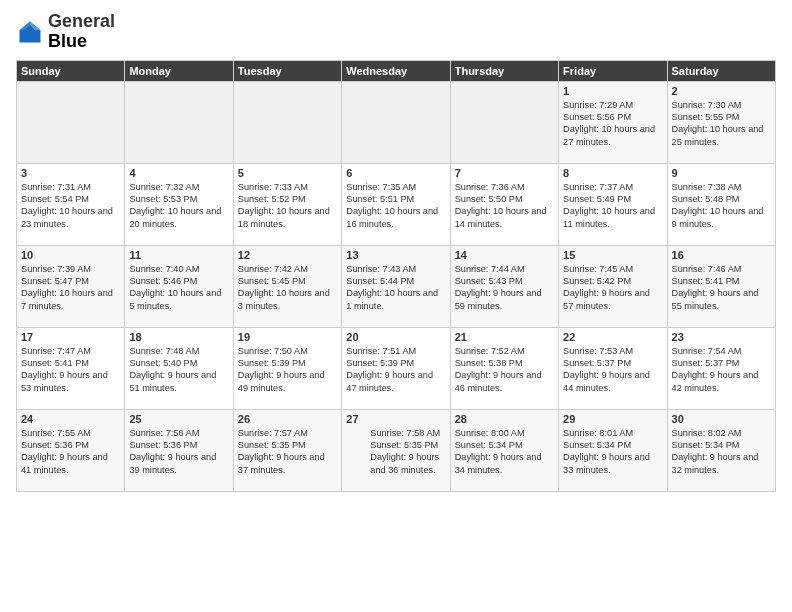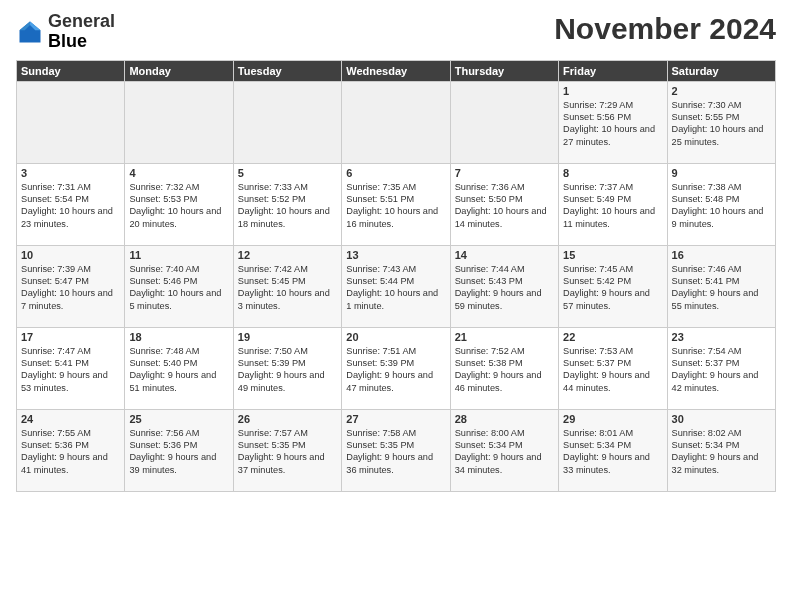--- a/index.html
+++ b/index.html
@@ -103,21 +103,20 @@
         <polygon points="16,4 28,14 28,28 4,28 4,14" fill="#1a6abf"></polygon>
         <polygon points="16,4 28,14 22,14 16,8" fill="#4aa0e8"></polygon>
         <polygon points="16,4 4,14 10,14 16,8" fill="#3388cc"></polygon>
       </svg>
       <div class="logo-text">
         <span class="logo-general">General</span><br>
         <span class="logo-blue">Blue</span>
       </div>
     </div>
     <div class="title-block">
-      <div class="month-title">November 2024</div>
     </div>
   </div>
 
   <table>
     <thead>
       <tr id="col-headers">
           <th>Sunday</th>
           <th>Monday</th>
           <th>Tuesday</th>
           <th>Wednesday</th>
@@ -292,21 +291,21 @@
 Daylight: 9 hours and 39 minutes.</div>
           </td>
           <td>
             <span class="day-num">26</span>
             <div class="cell-text" style="white-space: pre-wrap;">Sunrise: 7:57 AM
 Sunset: 5:35 PM
 Daylight: 9 hours and 37 minutes.</div>
           </td>
           <td>
             <span class="day-num">27</span>
-            <div class="cell-text" style="white-space: pre-wrap;">Sunrise: 7:58 AM
+            <div class="cell-text" style="white-space: pre-wrap; margin-left: 24px;">Sunrise: 7:58 AM
 Sunset: 5:35 PM
 Daylight: 9 hours and 36 minutes.</div>
           </td>
           <td>
             <span class="day-num">28</span>
             <div class="cell-text" style="white-space: pre-wrap;">Sunrise: 8:00 AM
 Sunset: 5:34 PM
 Daylight: 9 hours and 34 minutes.</div>
           </td>
           <td>

